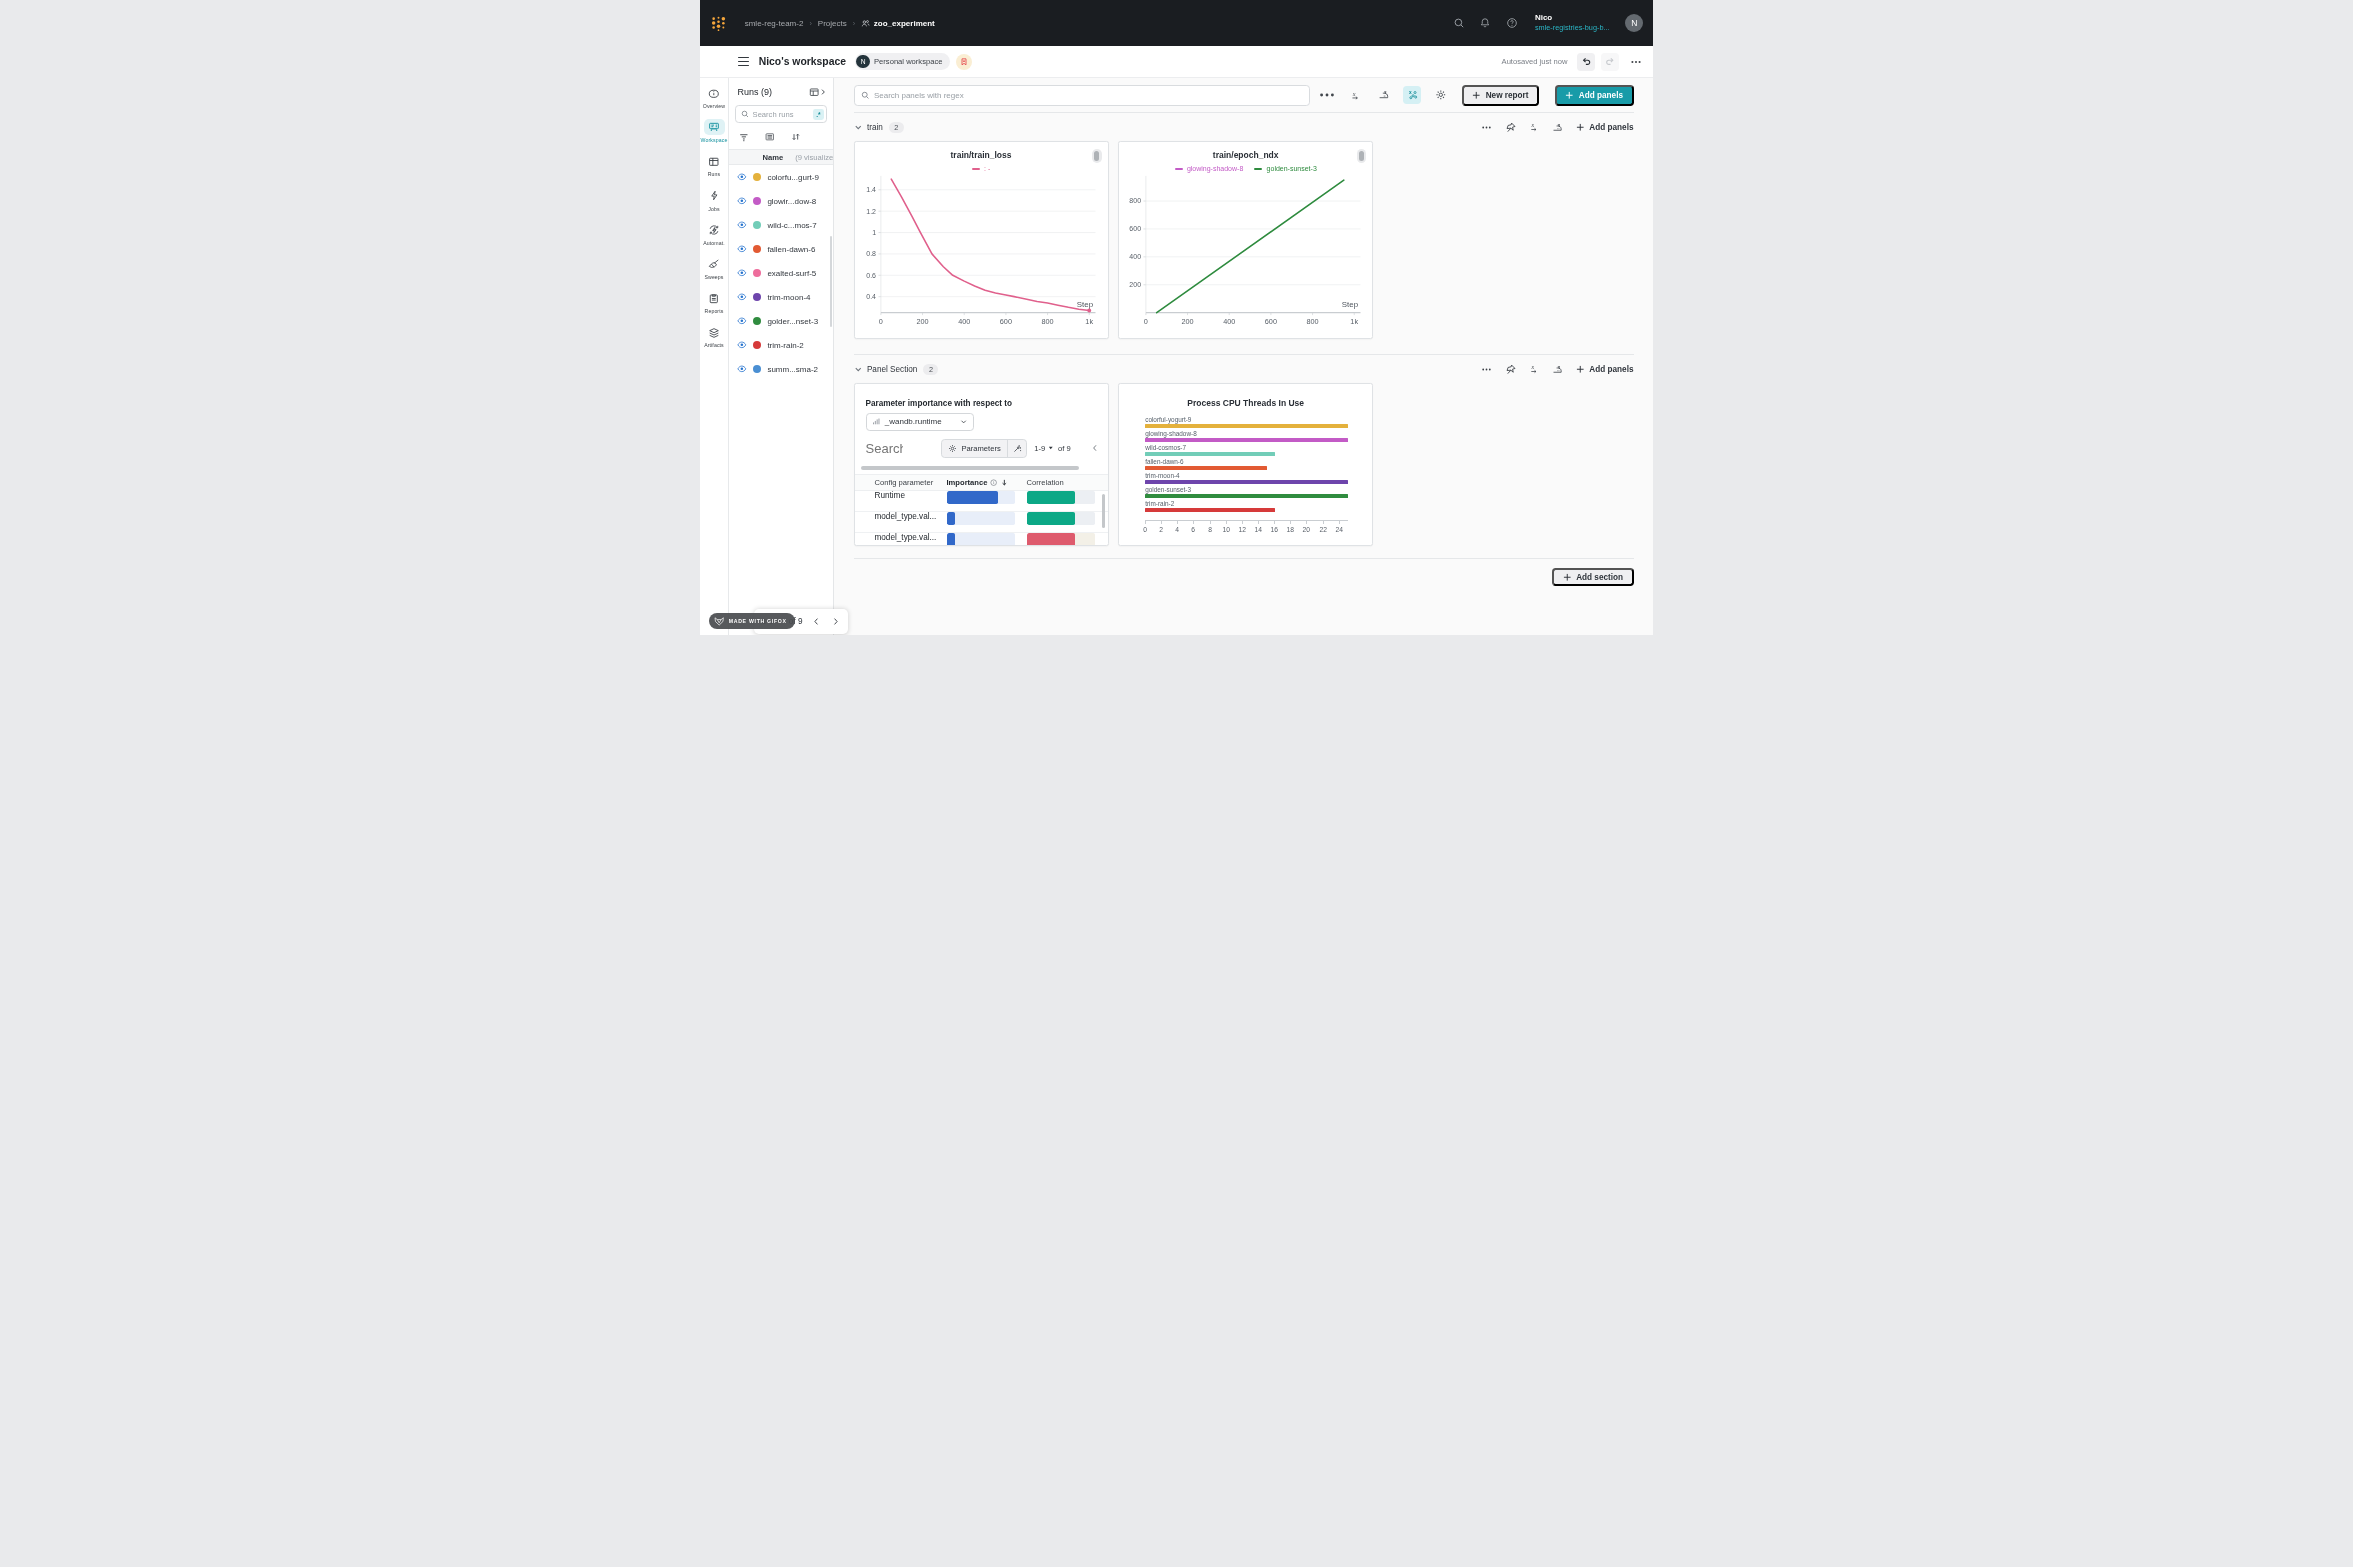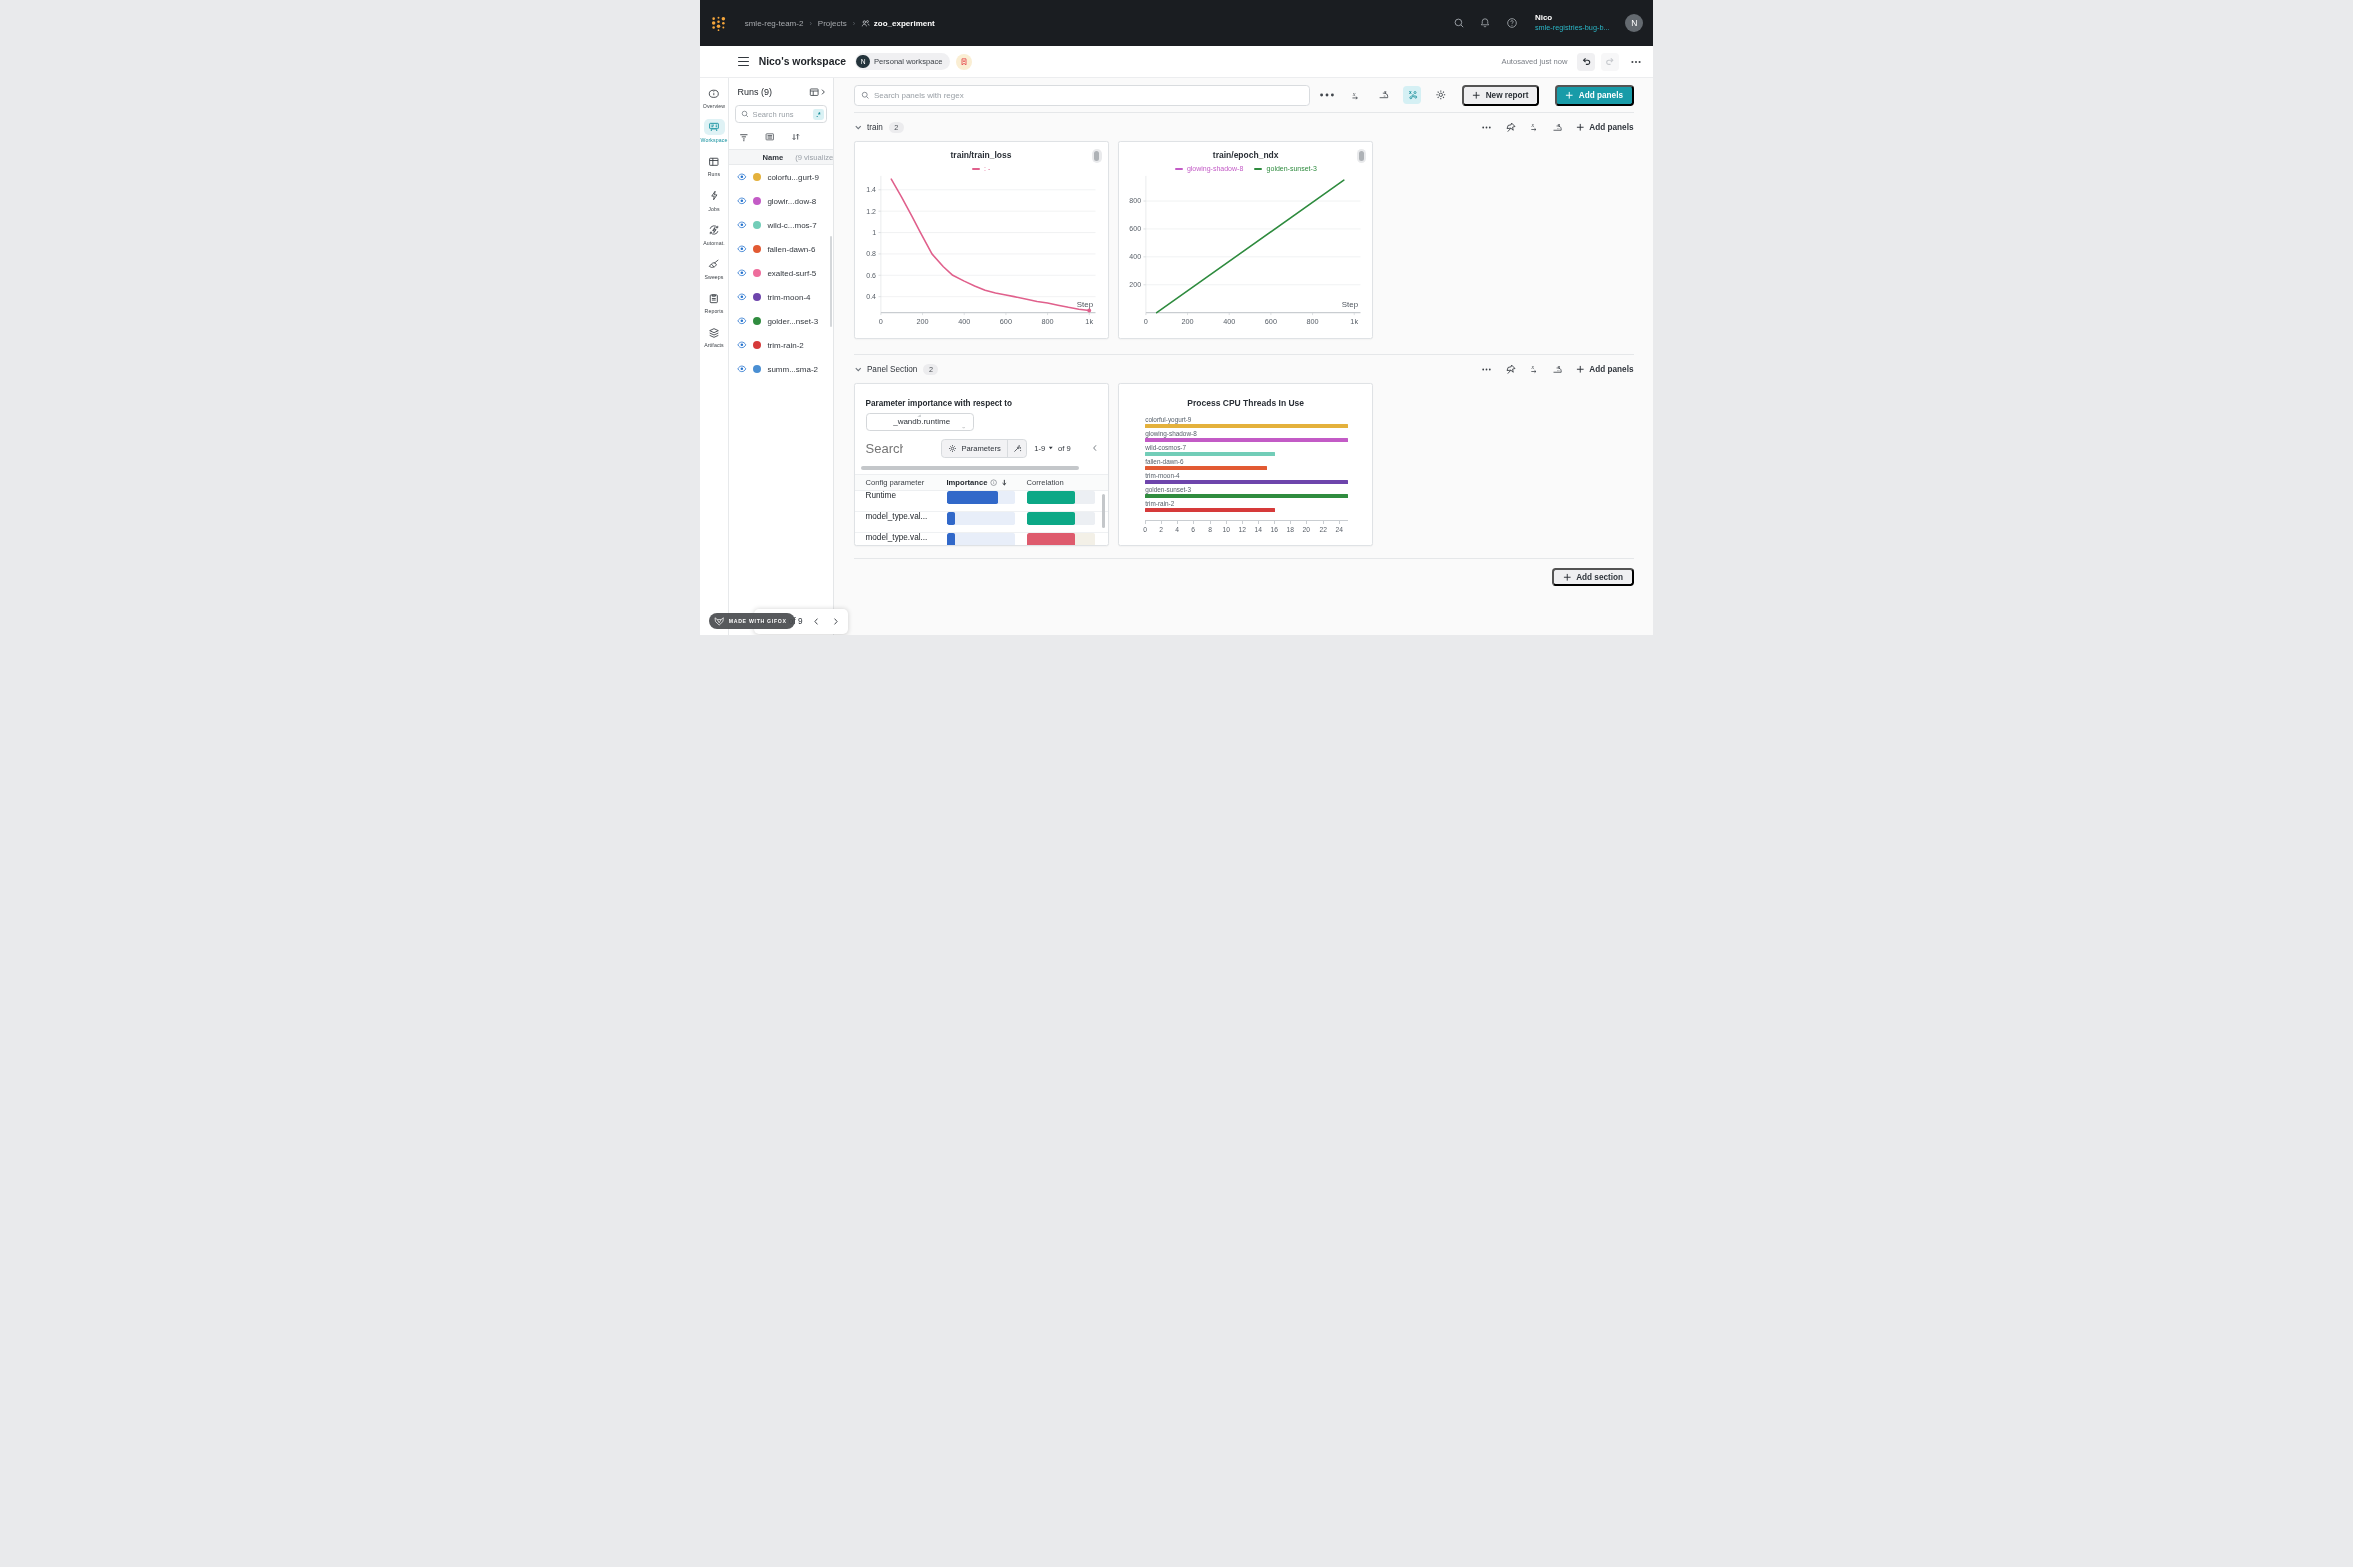--- a/index.html
+++ b/index.html
@@ -96,36 +96,36 @@
   .legend { display:flex; justify-content:center; align-items:center; gap:11px; margin-top:4.3px; height:8.5px; }
   .legend .litem { display:flex; align-items:center; gap:4.3px; font-size:7px; cursor:pointer; }
   .legend .ldash { width:8px; height:1.8px; border-radius:1.2px; }
   .handle-pill { position:absolute; top:7.3px; right:6px; width:9.7px; height:13.4px; border-radius:4.9px; background:#E9EAEC; display:flex; align-items:center; justify-content:center; cursor:grab; }
   .handle-pill i { display:block; width:5.5px; height:9.7px; border-radius:3px; background:#AEB2B6; }
   svg.chart { position:absolute; left:4.9px; top:32px; }
   .sec-divider { border-top:0.6px solid #E5E7E9; margin-top:14.6px; }
 
   
   .pi-title { margin:15px 11px 0; font-size:8.2px; font-weight:700; color:#24292F; }
-  .pi-select { margin:4.9px 11px 0; width:108px; height:18px; border:0.6px solid #D4D7DA; border-radius:3.7px; display:flex; align-items:center; padding:0 5.5px; cursor:pointer; background:#fff;flex-direction:column; }
+  .pi-select { margin:4.9px 11px 0; width:108px; height:18px; border:0.6px solid #D4D7DA; border-radius:3.7px; display:flex; align-items:center; padding:0 5.5px; cursor:pointer; background:#fff; }
   .pi-select .ptxt { font-size:8px; color:#2F343B; margin-left:4.3px; }
   .pi-select .pchev { margin-left:auto; color:#4A4F55; }
   .pi-controls { display:flex; align-items:center; margin-top:8px; padding:0 7.3px 0 11px; }
   .pi-search-txt { font-size:13px; color:#9AA0A6; width:37px; border:none; outline:none; background:transparent; font-family:"Liberation Sans",sans-serif; }
   .pi-group { display:flex; align-items:stretch; height:19px; border:0.6px solid #D8DBDE; border-radius:3.7px; background:#F2F2F4; overflow:hidden; margin-left:38px; }
   .pi-group .gseg1 { display:flex; align-items:center; gap:4.3px; padding:0 6.7px; font-size:7.6px; color:#2F343B; cursor:pointer; }
   .pi-group .gdiv { width:0.6px; background:#D8DBDE; }
   .pi-group .gseg2 { width:18px; display:flex; align-items:center; justify-content:center; cursor:pointer; color:#2F343B; }
   .pi-pager { display:flex; align-items:center; gap:2.4px; margin-left:7.3px; font-size:7.6px; color:#2F343B; }
   .pi-pager .rng { cursor:pointer; }
   .pi-chevron { margin-left:auto; color:#6E747B; cursor:pointer; margin-right:1.2px; }
   .pi-hscroll { margin:8px 0 0 6px; width:218px; height:4.3px; border-radius:2.4px; background:#C4C7CA; cursor:pointer; }
   .pi-table { margin-top:4.3px; position:relative; }
   .pi-thead { height:16.4px; display:flex; align-items:center; border-top:0.6px solid #EDEFF1; border-bottom:0.6px solid #EDEFF1; background:#FAFBFB; }
-  .pi-c1 { width:92px; padding-left:11px; }
+  .pi-c1 { width:92px; padding-left:20px; }
   .pi-c2 { width:80px; }
   .pi-c3 { flex:1; }
   .pi-thead .h1 { font-size:7.6px; color:#3A3F45; }
   .pi-thead .h2 { font-size:7.6px; font-weight:700; color:#23282E; display:flex; align-items:center; gap:3px; }
   .pi-thead .h3 { font-size:7.6px; color:#3A3F45; }
   .pi-row { height:21px; display:flex; align-items:flex-start; border-bottom:0.6px solid #EFF1F3; }
   .pi-param { font-size:8.2px; color:#23282E; white-space:nowrap; overflow:hidden; }
   .track { width:68px; height:13.4px; border-radius:1.8px; position:relative; overflow:hidden; }
   .track .fill { position:absolute; left:0; top:0; bottom:0; border-radius:1.8px; }
   .pi-vscroll { position:absolute; right:2.4px; top:19.5px; width:3px; height:34px; background:#C4C7CA; border-radius:1.8px; cursor:pointer; }

